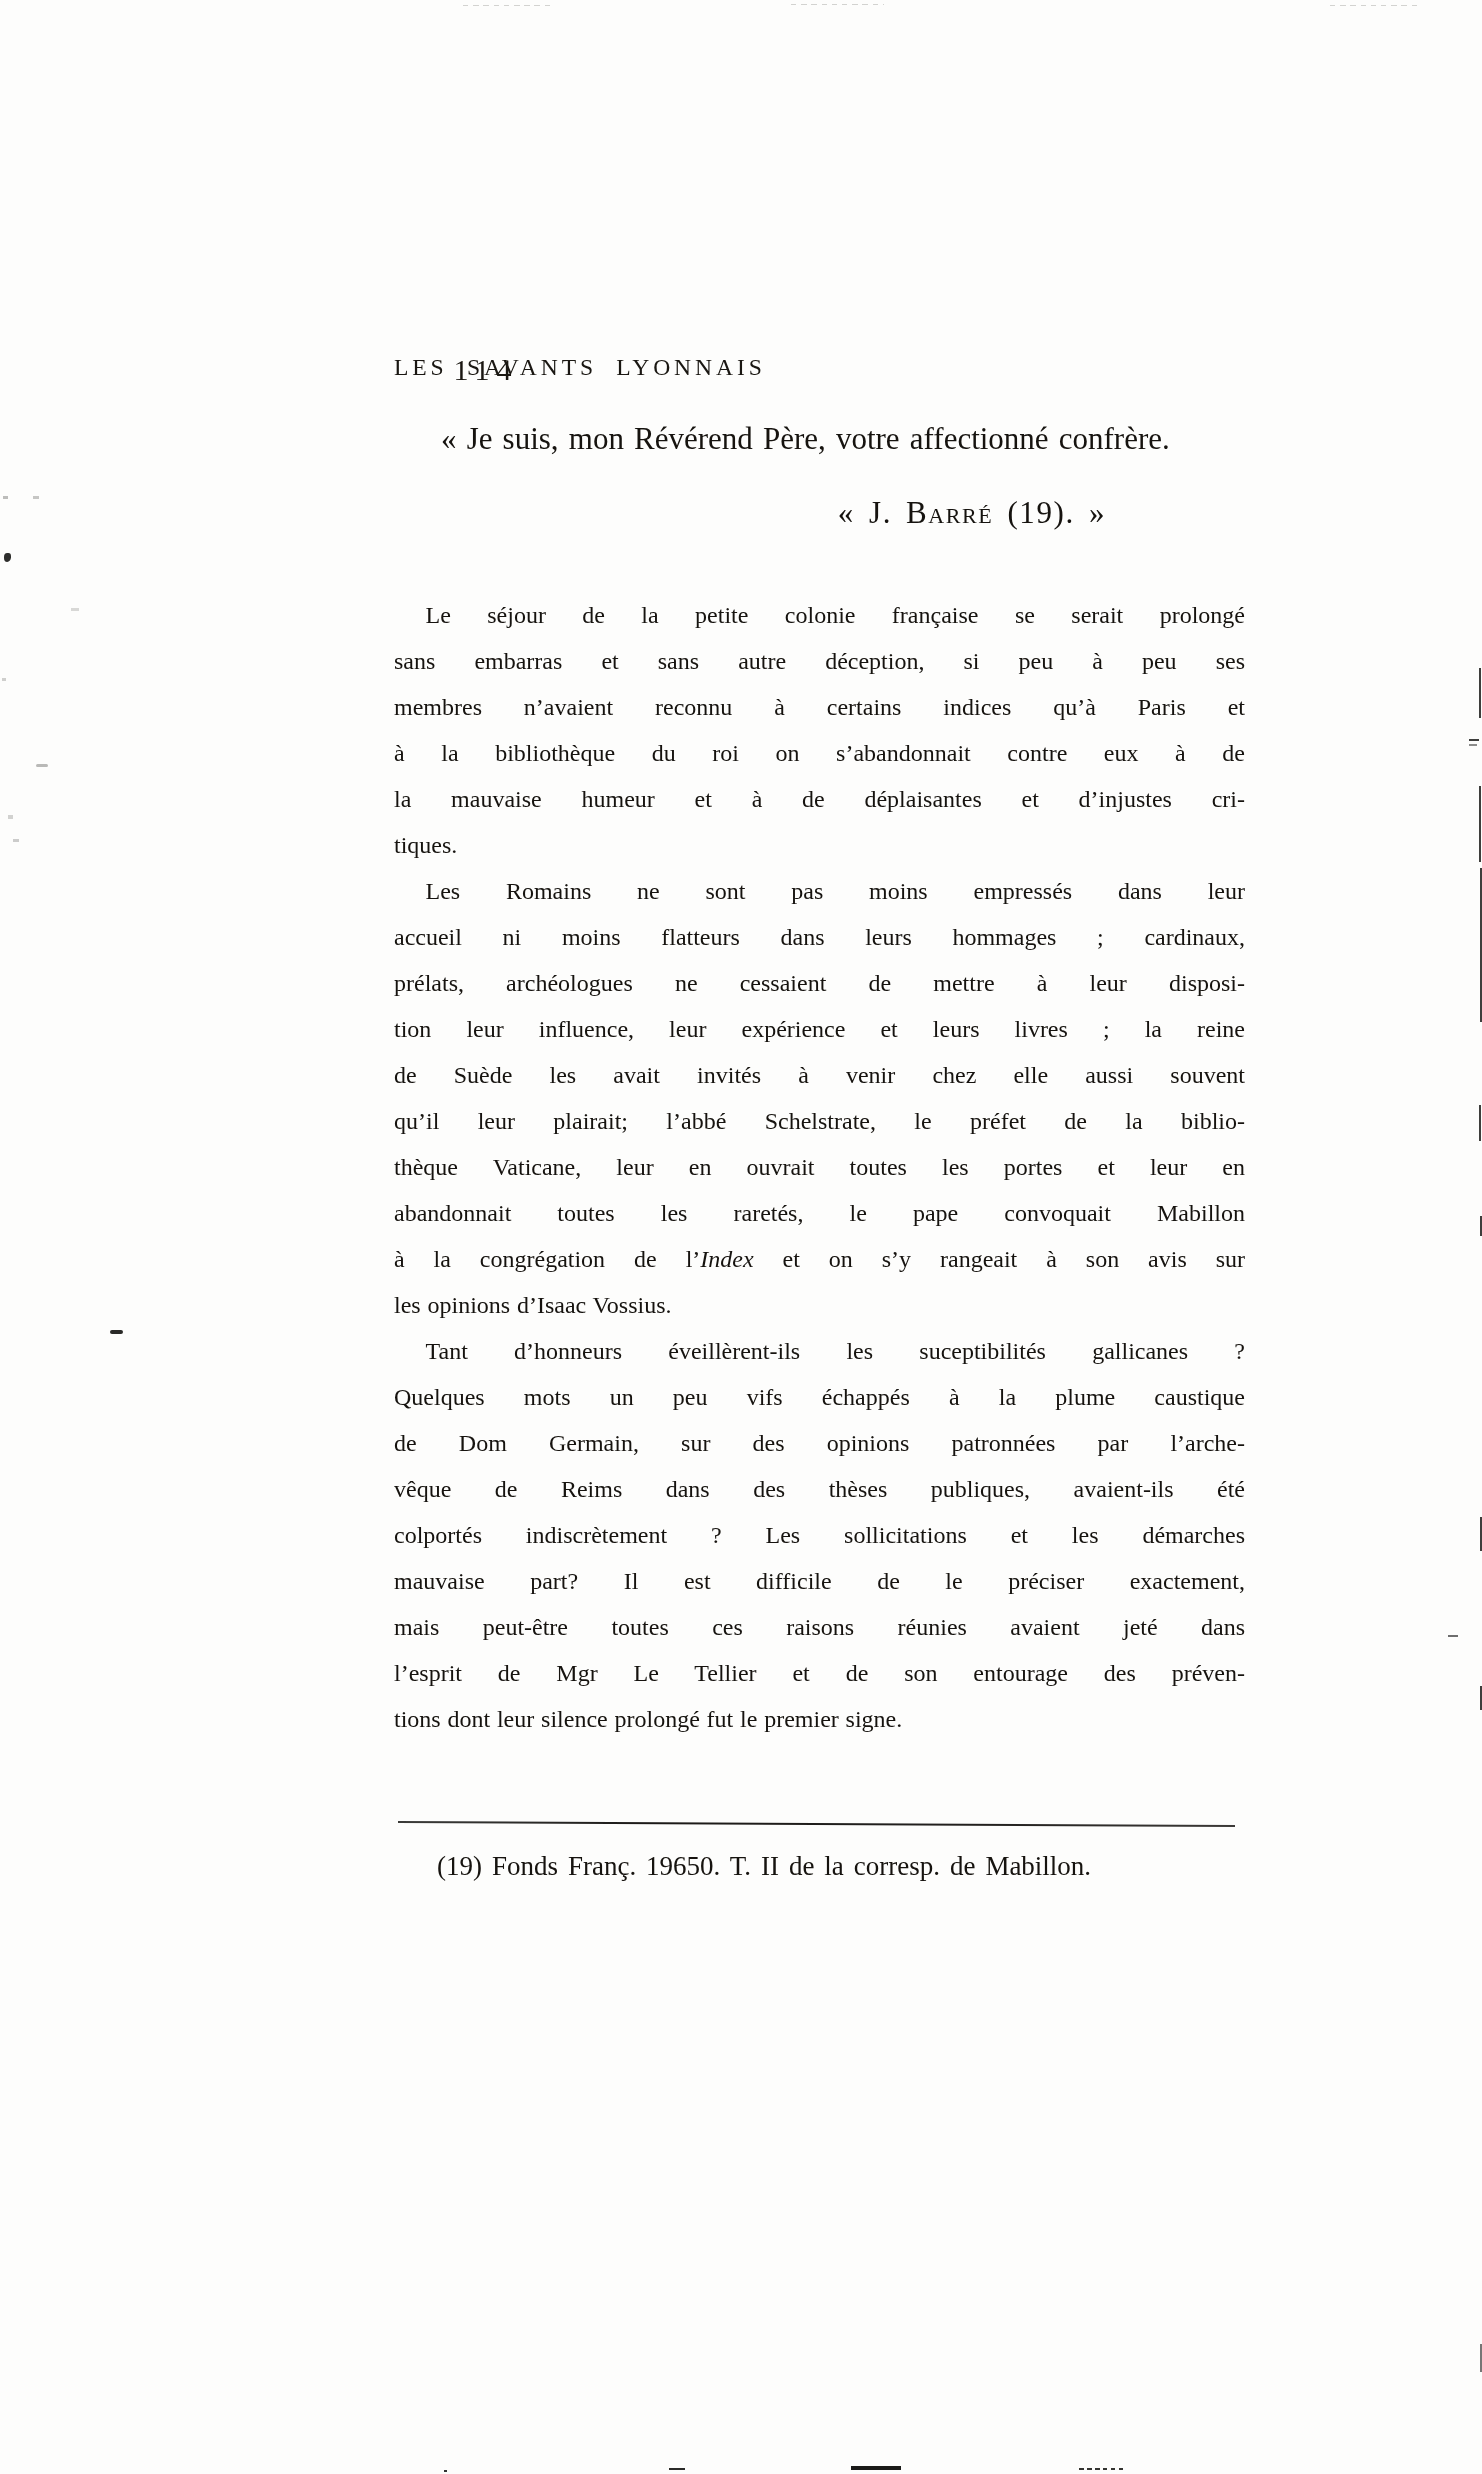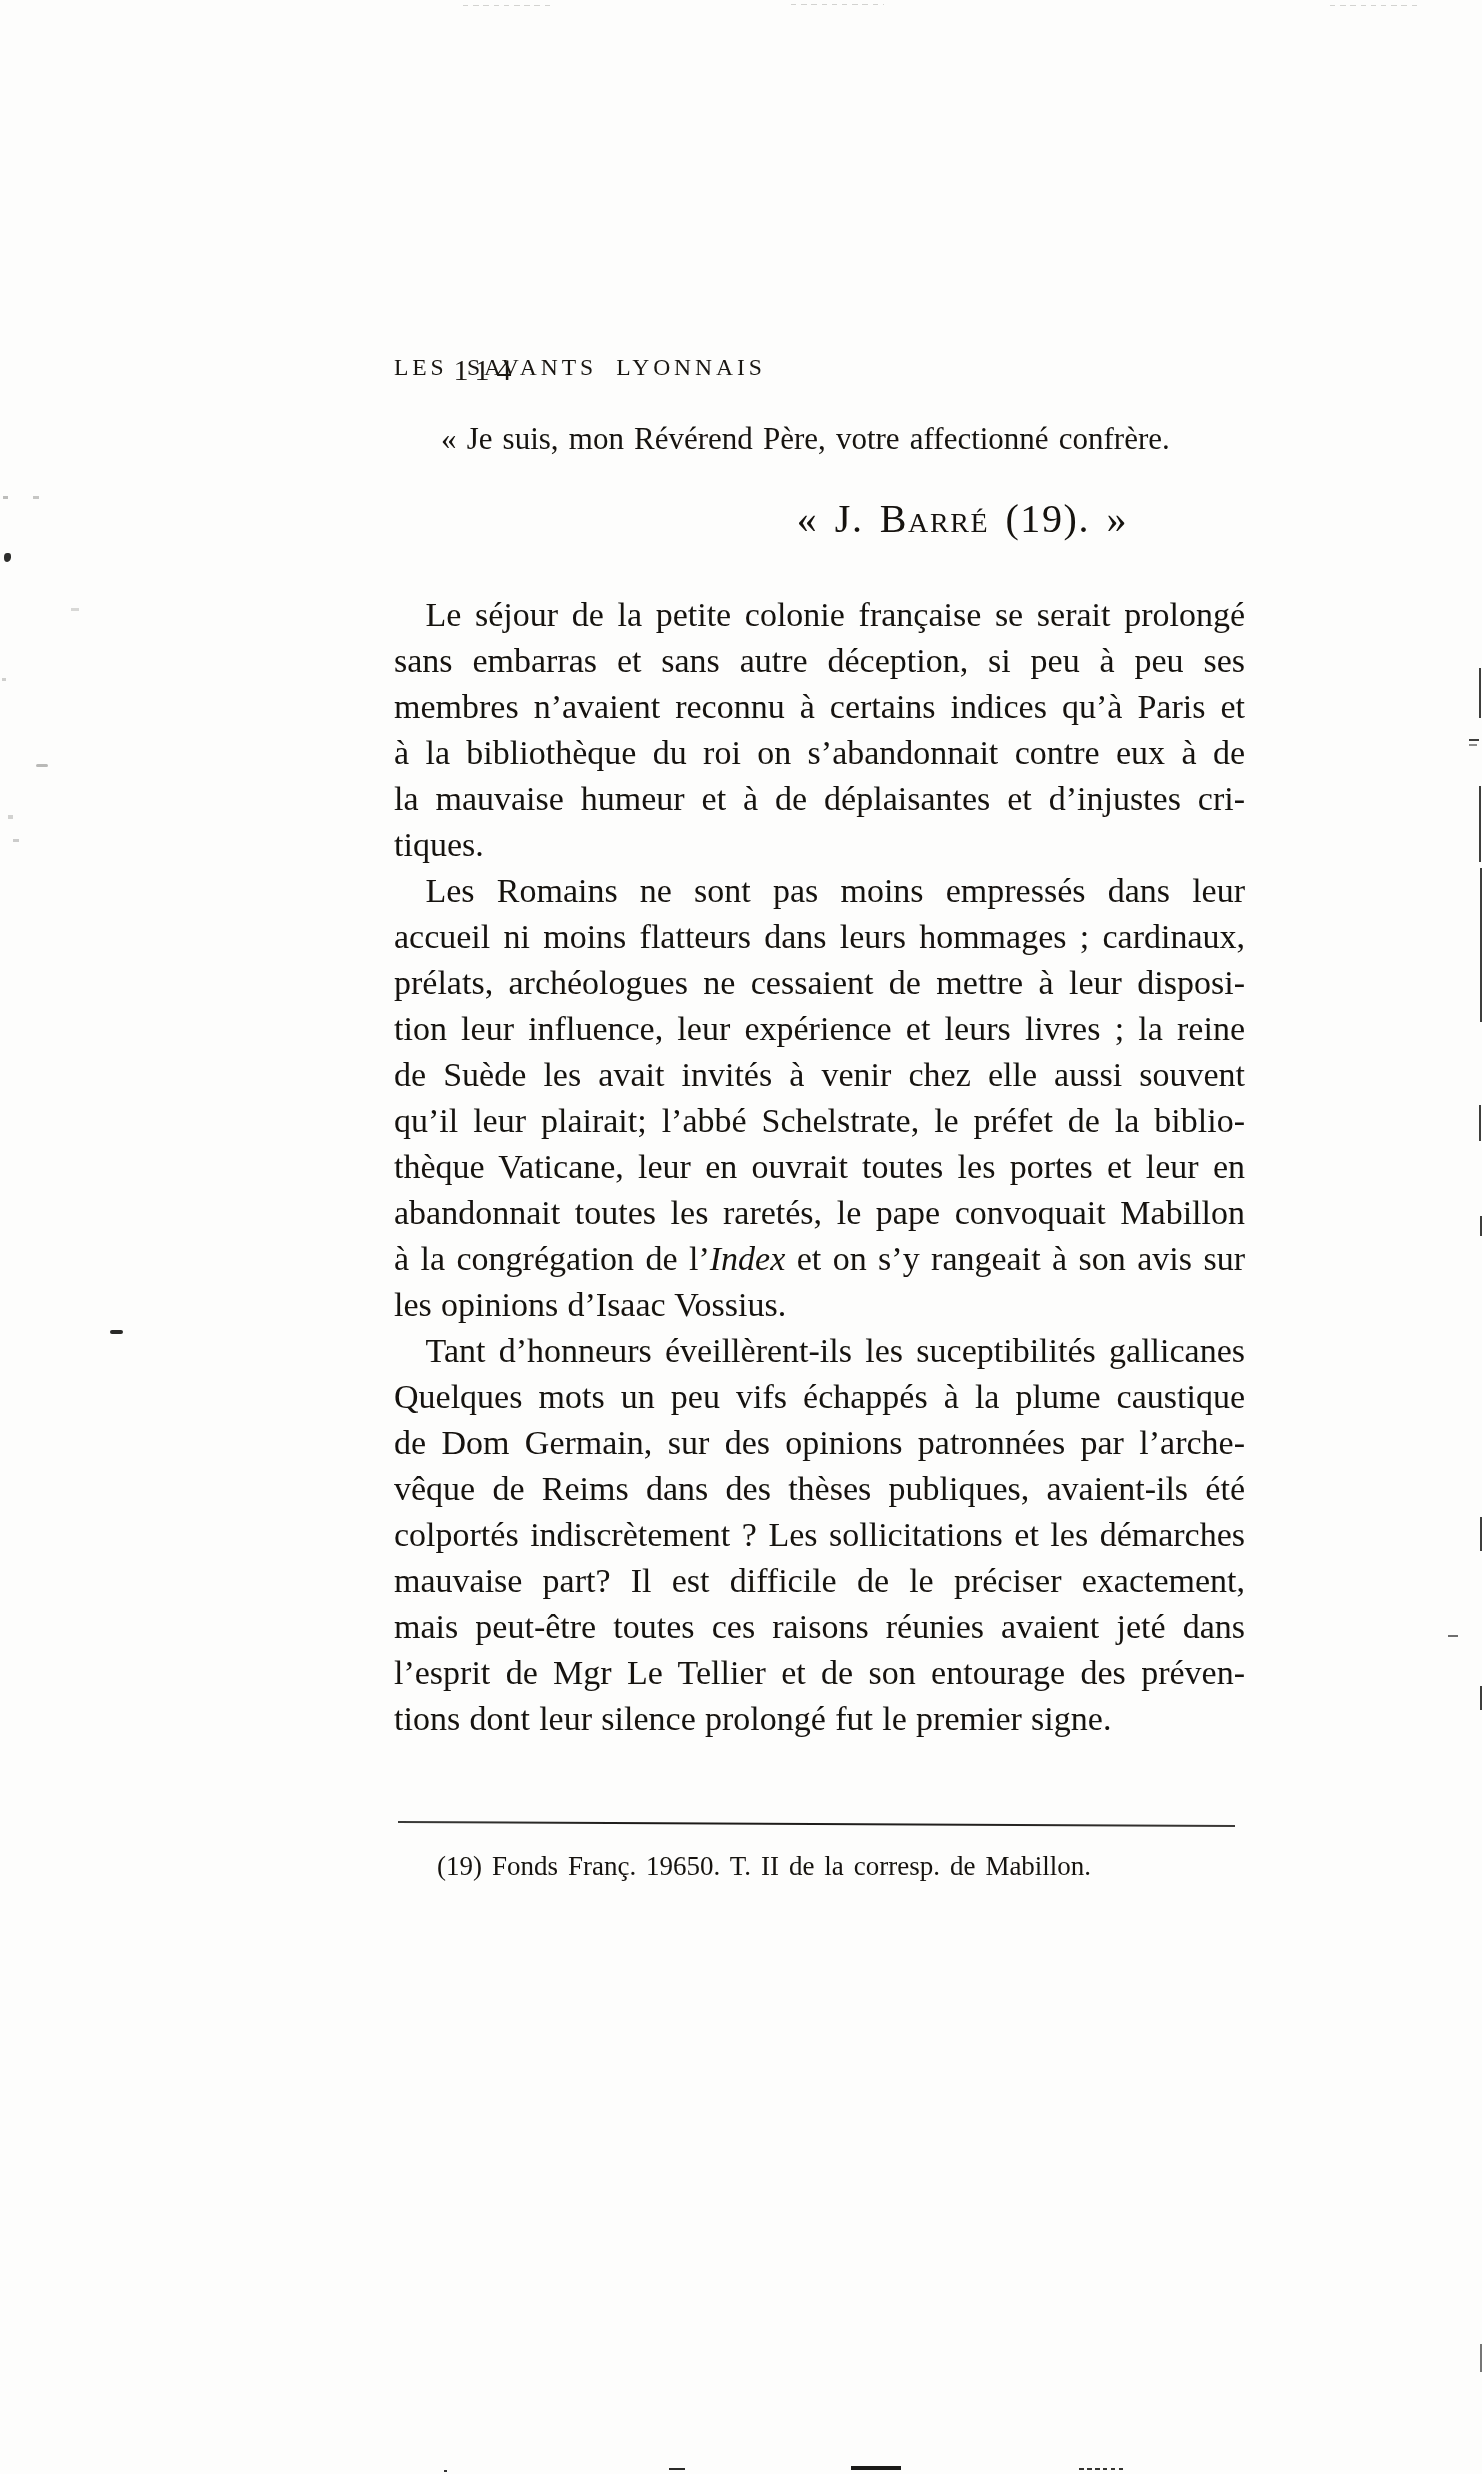--- a/index.html
+++ b/index.html
@@ -29,31 +29,31 @@
     color: #1a1712;
   }
 
   
   .closing {
     position: absolute; top: 421px; left: 394px; width: 851px;
     padding-left: 47px; box-sizing: border-box;
     font-size: 31px; word-spacing: 2.4px;
   }
   .signature {
-    position: absolute; top: 495px; left: 394px; width: 851px;
+    position: absolute; top: 495px; left: 372px; width: 851px;
     box-sizing: border-box; padding-right: 117px;
     text-align: right;
     font-variant: small-caps;
-    font-size: 40px; letter-spacing: 1.6px; word-spacing: 4.7px;
+    font-size: 31px; letter-spacing: 1.6px; word-spacing: 4.7px;
   }
 
   
   .body {
     position: absolute; top: 592px; left: 394px; width: 851px;
-    font-size: 34px;
+    font-size: 24px;
   }
   .line {
     height: 46px; line-height: 46px;
     text-align: justify; text-align-last: justify;
     overflow: hidden; white-space: normal;
     word-spacing: 0.8px;
   }
   .line.first { text-indent: 31.5px; }
   .line.last  { text-align-last: left; }
   .line i { }

